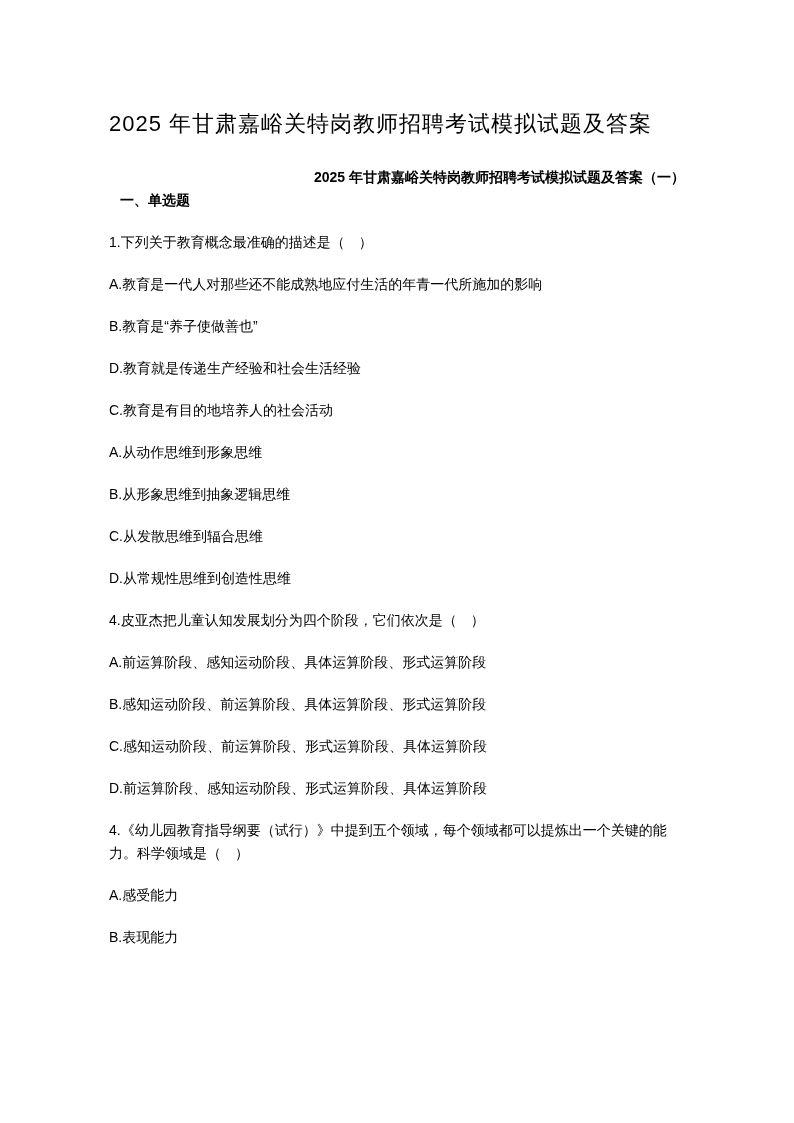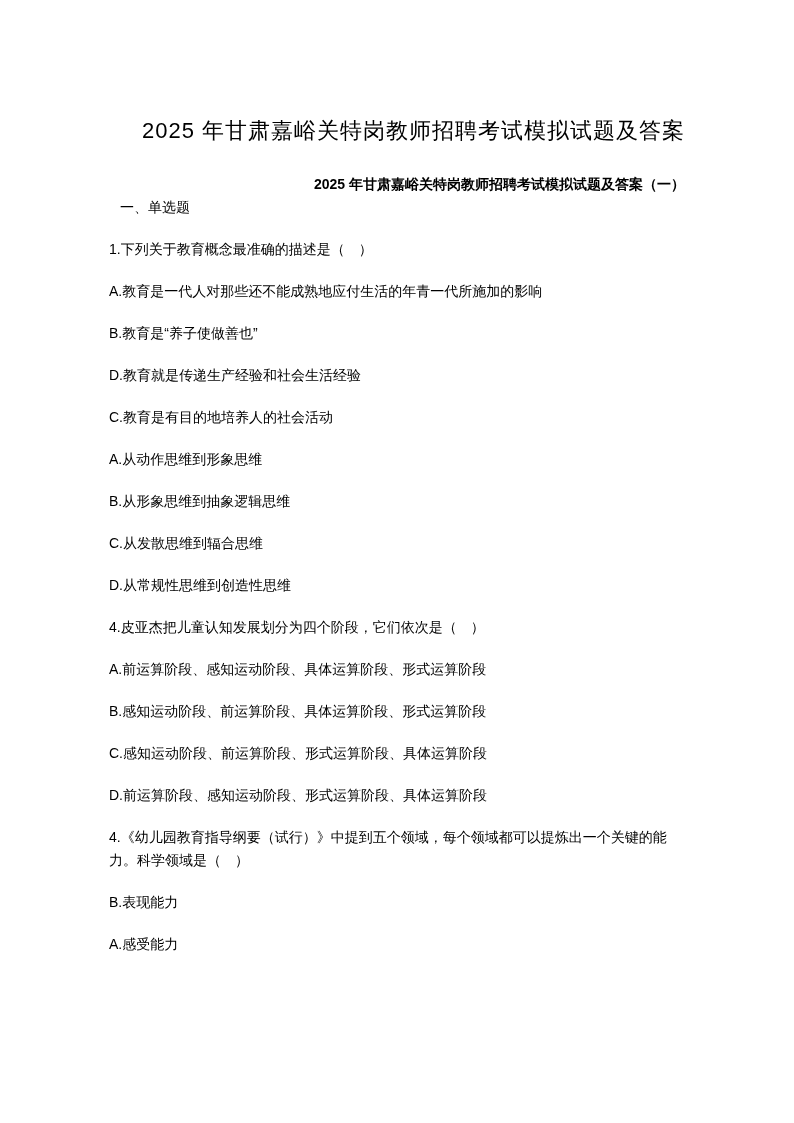--- a/index.html
+++ b/index.html
@@ -19,34 +19,34 @@
     font-size: 14px;
     line-height: 23px;
     color: #000000;
     overflow: hidden;
   }
   .doc-title {
     font-size: 22px;
     line-height: 30px;
     font-weight: 400;
     letter-spacing: 1px;
-    text-align: right;
-    margin: 15px 0 28px 0;
+    text-align: left;
+    margin: 8px 0 28px 0;
   }
   .doc-subtitle {
     font-size: 14px;
     line-height: 20px;
     font-weight: 700;
     text-align: right;
     margin: 0 0 2px 0;
   }
   .section-heading {
     margin: 0 0 19px 0;
     text-indent: 11px;
-    font-weight: 400;
+    font-weight: 700;
   }
   .para {
     margin: 0 0 19px 0;
     text-align: left;
     word-break: break-all;
   }
 </style>
 </head>
 <body>
 
@@ -69,16 +69,16 @@
   <p class="para">C.从发散思维到辐合思维</p>
   <p class="para">D.从常规性思维到创造性思维</p>
 
   <p class="para">4.皮亚杰把儿童认知发展划分为四个阶段，它们依次是（　）</p>
   <p class="para">A.前运算阶段、感知运动阶段、具体运算阶段、形式运算阶段</p>
   <p class="para">B.感知运动阶段、前运算阶段、具体运算阶段、形式运算阶段</p>
   <p class="para">C.感知运动阶段、前运算阶段、形式运算阶段、具体运算阶段</p>
   <p class="para">D.前运算阶段、感知运动阶段、形式运算阶段、具体运算阶段</p>
 
   <p class="para">4.《幼儿园教育指导纲要（试行）》中提到五个领域，每个领域都可以提炼出一个关键的能力。科学领域是（　）</p>
+  <p class="para">A.感受能力</p>
   <p class="para">B.表现能力</p>
-  <p class="para">A.感受能力</p>
 
 </div>
 
 </body></html>

